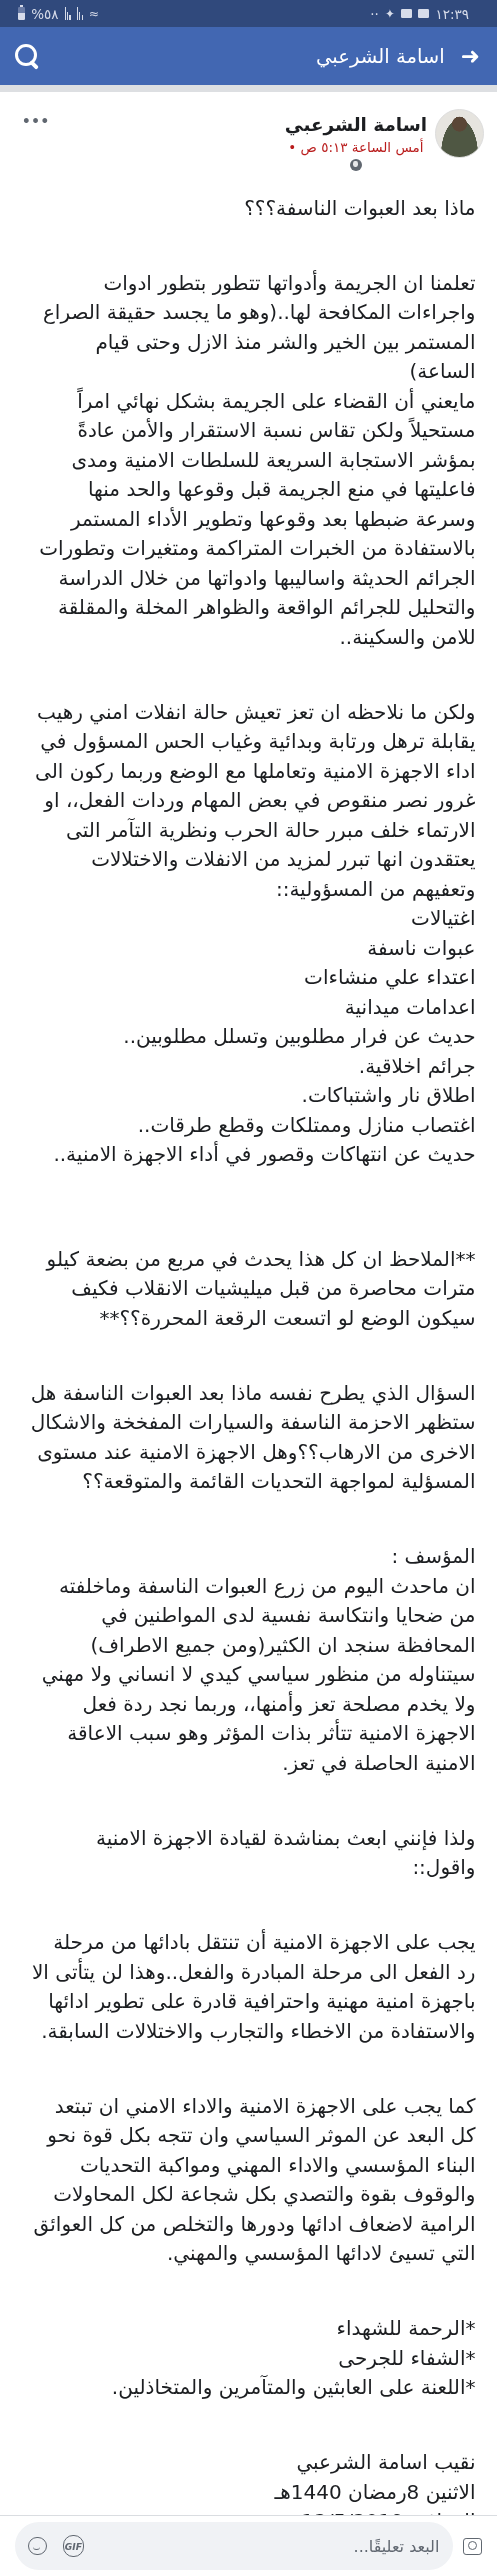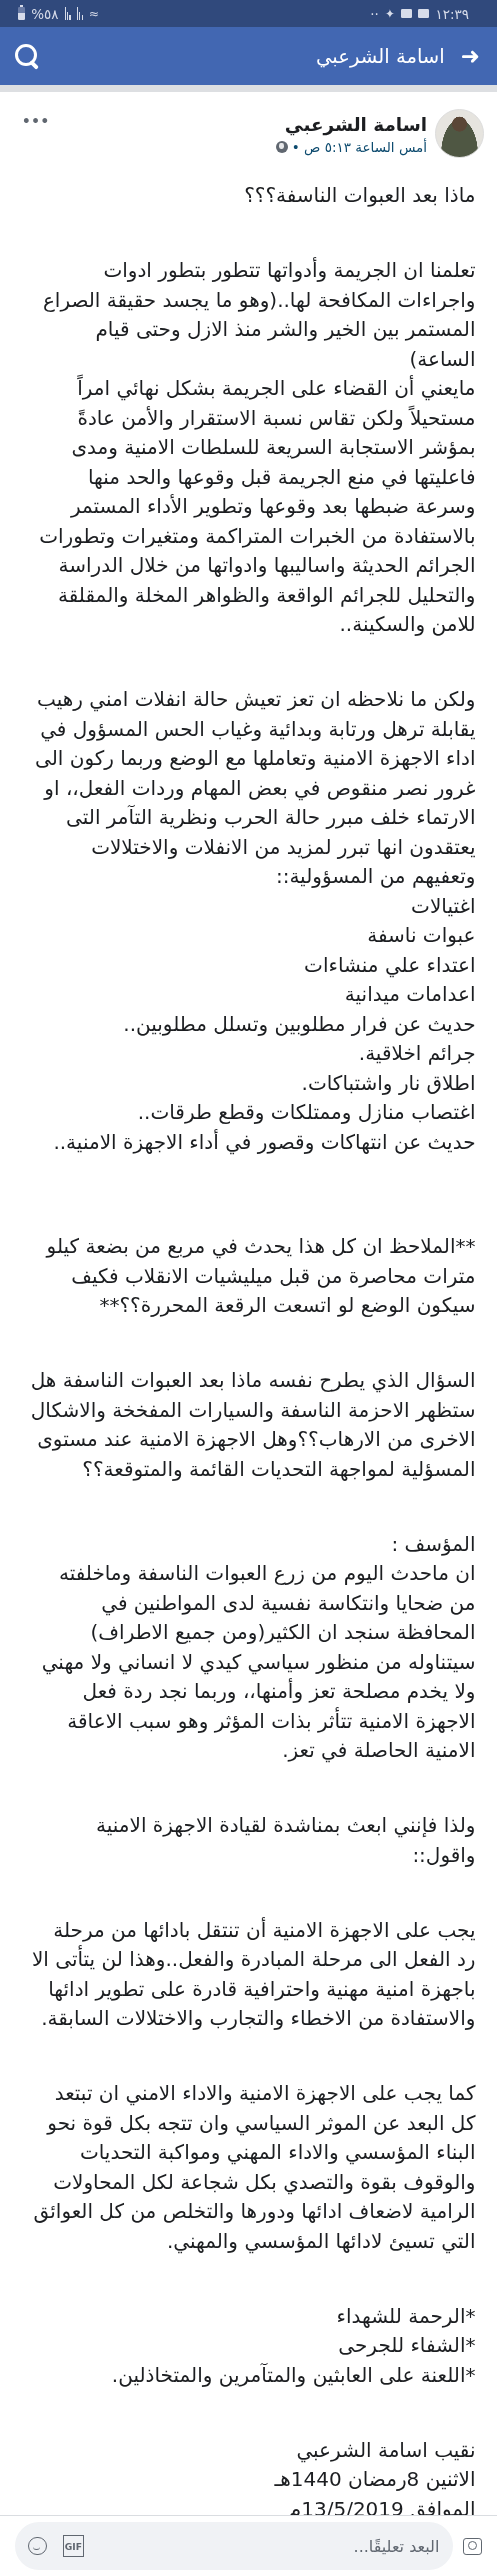--- a/index.html
+++ b/index.html
@@ -60,21 +60,21 @@
   .avatar-circle {
     width: 49px; height: 49px; border-radius: 50%;
     background: radial-gradient(circle at 50% 30%, #5a4636 0 18%, transparent 19%),
                 radial-gradient(ellipse at 50% 95%, #4f5743 0 55%, transparent 56%),
                 #e6e4df;
     border: 0.6px solid #ddd;
     flex-shrink: 0;
   }
   .author-block { margin-right: 7.4px; padding-top: 4.9px; }
   .author-name { font-size: 18.4px; font-weight: bold; color: #1c1e21; }
-  .post-meta { font-size: 13.5px; color: #0c4a6e; margin-top: 3.7px; display: flex; align-items: center; gap: 3.7px; }
+  .post-meta { font-size: 13.5px; color: #b91c1c; margin-top: 3.7px; display: flex; align-items: center; gap: 3.7px; flex-direction: column; }
   .globe {
     display: inline-block; width: 12.3px; height: 12.3px; border-radius: 50%; background: #606770;
     position: relative;
   }
   .globe:after { content: ""; position: absolute; left: 3.1px; top: 2.5px; width: 4.9px; height: 6.1px; border-radius: 40%; background: #fff; opacity: .85; }
   .more-dots { position: absolute; left: 7.4px; top: 21px; font-size: 13.5px; color: #606770; letter-spacing: 0.6px; font-weight: bold; }
 
   .post-body {
     font-size: 20px;
     line-height: 29.5px;
@@ -111,21 +111,21 @@
     background: #fff; border-top: 0.6px solid #dadde1;
     direction: rtl; display: flex; align-items: center; padding: 0 14.7px;
   }
   .camera-icon { width: 19.6px; height: 17px; border: 1.8px solid #606770; border-radius: 3.1px; position: relative; margin-left: 9.8px; }
   .camera-icon:after { content: ""; position: absolute; left: 4.3px; top: 2.5px; width: 7.4px; height: 7.4px; border: 1.8px solid #606770; border-radius: 50%; }
   .comment-input {
     flex: 1; height: 48px; background: #f0f2f5; border-radius: 24.6px; border: none;
     display: flex; align-items: center; padding: 0 13.5px; font-size: 16px; color: #606770;
   }
   .comment-input .ph { flex: 1; }
-  .gif-btn { border: 1.8px solid #606770; border-radius: 0; font-size: 9.2px; font-weight: bold; padding: 4.9px 1.2px; color: #606770; margin-left: 16px; direction: ltr; }
+  .gif-btn { border: 1.8px solid #606770; border-radius: 10px; font-size: 9.2px; font-weight: bold; padding: 4.9px 1.2px; color: #606770; margin-left: 16px; direction: ltr; font-style: italic; }
   .emoji-btn { width: 18.4px; height: 18.4px; border: 1.8px solid #606770; border-radius: 50%; position: relative; }
   .emoji-btn:after { content: ""; position: absolute; left: 3.7px; top: 8px; width: 7.4px; height: 3.7px; border-bottom: 1.8px solid #606770; border-radius: 0 0 4.9px 4.9px; }
 </style>
 </head>
 <body>
 
 <div class="status-bar">
   <div class="left">
     <span class="battery"></span>
     <span>%٥٨</span>

